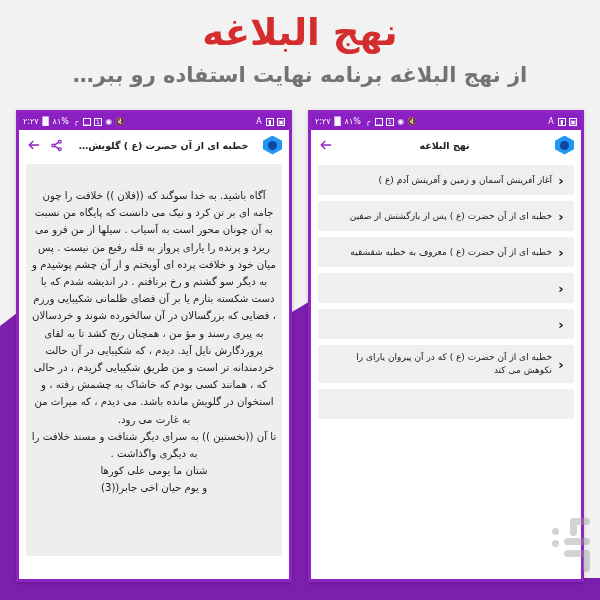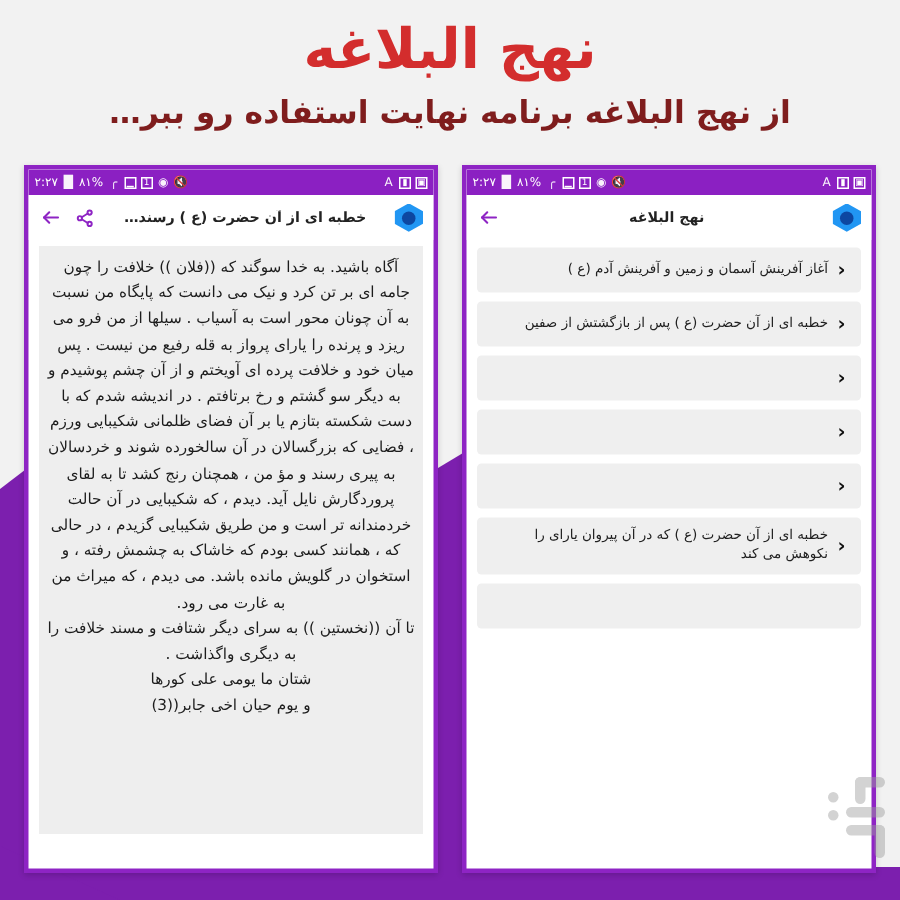--- a/index.html
+++ b/index.html
@@ -19,21 +19,21 @@
   .promo-title{
     margin:0;padding-top:10px;
     font-size:37px;line-height:46px;font-weight:bold;
     color:#d32d2d;
     direction:rtl;
     letter-spacing:-1px;
   }
   .promo-sub{
     margin:0;padding-top:6px;
     font-size:21px;line-height:26px;font-weight:bold;
-    color:#7f1d1d;
+    color:#737373;
     direction:rtl;
   }
 
   
   .deco{position:absolute;background:#7c1fae;}
   .deco-left-bar{
     left:0;top:300px;width:34px;height:300px;
     clip-path:polygon(0 26px,34px 0,34px 300px,0 300px);
   }
   .deco-mid-bar{
@@ -114,21 +114,21 @@
   .tb-icon{
     width:16px;flex:0 0 16px;height:16px;
     color:#8e24c4;
     display:flex;align-items:center;justify-content:center;
   }
 
   
   .reader{
     margin:4px 7px 0 7px;
     background:#eeeeee;
-    padding:6px 5px 8px 5px;
+    padding:23px 5px 8px 5px;
     direction:rtl;
     text-align:center;
     font-size:10.2px;
     line-height:17.2px;
     color:#1c1c1c;
     height:392px;
     box-sizing:border-box;
     overflow:hidden;
     white-space:pre-line;
   }
@@ -200,21 +200,21 @@
     </div>
     <div class="sb-right">
       <span class="sb-ico">A</span>
       <span class="sb-box">▮</span>
       <span class="sb-box">▣</span>
     </div>
   </div>
 
   <div class="toolbar">
     <div class="logo"></div>
-    <div class="toolbar-title">خطبه ای از آن حضرت (ع ) رسند…</div>
+    <div class="toolbar-title">خطبه ای از آن حضرت (ع ) گلویش…</div>
     <div class="tb-icon">
       <svg width="13" height="13" viewBox="0 0 24 24" fill="none" stroke="#8e24c4" stroke-width="2.4" stroke-linecap="round" stroke-linejoin="round">
         <circle cx="18" cy="5" r="2.6"></circle>
           <circle cx="6" cy="12" r="2.6"></circle>
           <circle cx="18" cy="19" r="2.6"></circle>
         <line x1="8.3" y1="10.8" x2="15.7" y2="6.2"></line>
           <line x1="8.3" y1="13.2" x2="15.7" y2="17.8"></line>
       </svg>
     </div>
     <div class="tb-icon">
@@ -266,20 +266,21 @@
     <div class="list-item">
       <span class="chev">‹</span>
       <span class="list-item-label">آغاز آفرینش آسمان و زمین و آفرینش آدم (ع )</span>
     </div>
     <div class="list-item">
       <span class="chev">‹</span>
       <span class="list-item-label">خطبه ای از آن حضرت (ع ) پس از بازگشتش از صفین</span>
     </div>
     <div class="list-item">
       <span class="chev">‹</span>
+      <span class="list-item-label">خطبه ای از آن حضرت (ع ) معروف به خطبه شقشقیه</span>
     </div>
     <div class="list-item">
       <span class="chev">‹</span>
     </div>
     <div class="list-item">
       <span class="chev">‹</span>
     </div>
     <div class="list-item">
       <span class="chev">‹</span>
       <span class="list-item-label">خطبه ای از آن حضرت (ع ) که در آن پیروان یارای را نکوهش می کند</span>

